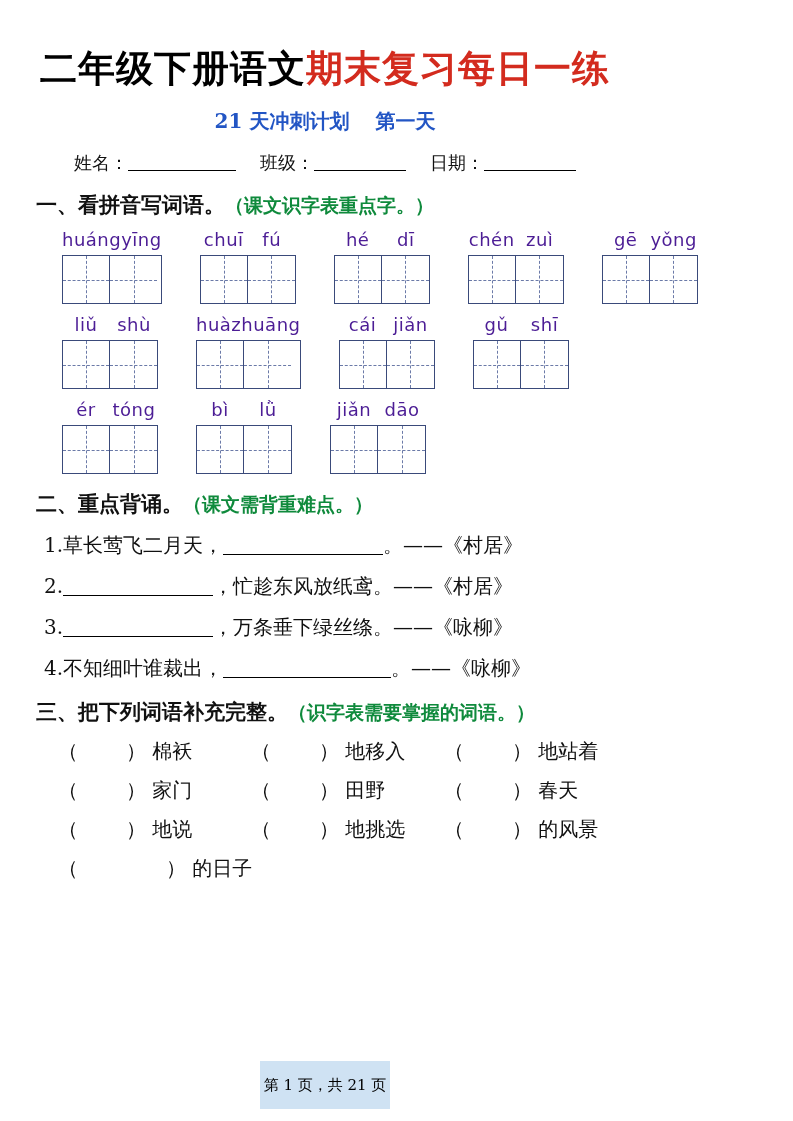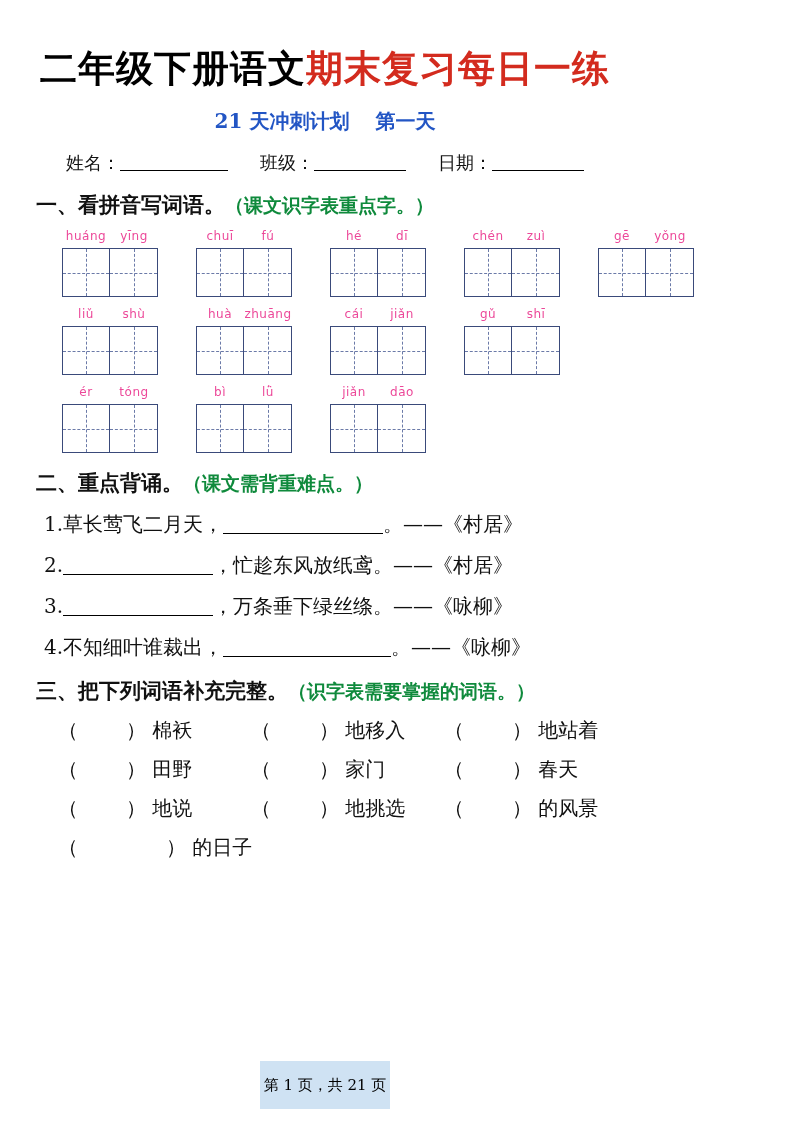--- a/index.html
+++ b/index.html
@@ -45,21 +45,21 @@
     margin-top: 14px;
     font-family: "DejaVu Serif", serif;
   }
   .subtitle .gap { display: inline-block; width: 26px; }
 
   
   .meta-row {
     margin-top: 16px;
     display: flex;
     justify-content: center;
-    gap: 32px;
+    gap: 24px;
     font-size: 18px;
     font-family: "DejaVu Serif", serif;
   }
   .meta-item { white-space: nowrap; }
   .meta-line {
     display: inline-block;
     border-bottom: 1px solid #000;
     width: 108px;
     height: 16px;
     vertical-align: -2px;
@@ -82,24 +82,24 @@
     display: flex;
     justify-content: flex-start;
     padding-left: 26px;
     gap: 38px;
     margin-bottom: 10px;
   }
   .tz-item { }
   .tz-pinyin {
     display: flex;
     font-family: "DejaVu Sans", sans-serif;
-    font-size: 12px;
+    font-size: 18px;
     letter-spacing: 0.5px;
     margin-bottom: 5px;
-    color: #ec4899;
+    color: #4c1d95;
     justify-content: space-around;
   }
   .tz-pinyin span { display: inline-block; text-align: center; flex: 1; }
   .tz-cells {
     display: flex;
     border: 1.4px solid #3a4a7a;
   }
   .tz-cell {
     width: 47px;
     height: 47px;
@@ -420,22 +420,22 @@
     <span>三、把下列词语补充完整。</span><span class="note">（识字表需要掌握的词语。）</span>
   </div>
 
   <div class="fill-block" id="fill-block">
       <div class="fill-row">
         <div class="fill-cell"><span>（</span><span class="paren-gap"></span><span>）</span><span> 棉袄</span></div>
         <div class="fill-cell"><span>（</span><span class="paren-gap"></span><span>）</span><span> 地移入</span></div>
         <div class="fill-cell"><span>（</span><span class="paren-gap"></span><span>）</span><span> 地站着</span></div>
       </div>
       <div class="fill-row">
+        <div class="fill-cell"><span>（</span><span class="paren-gap"></span><span>）</span><span> 家门</span></div>
         <div class="fill-cell"><span>（</span><span class="paren-gap"></span><span>）</span><span> 田野</span></div>
-        <div class="fill-cell"><span>（</span><span class="paren-gap"></span><span>）</span><span> 家门</span></div>
         <div class="fill-cell"><span>（</span><span class="paren-gap"></span><span>）</span><span> 春天</span></div>
       </div>
       <div class="fill-row">
         <div class="fill-cell"><span>（</span><span class="paren-gap"></span><span>）</span><span> 地说</span></div>
         <div class="fill-cell"><span>（</span><span class="paren-gap"></span><span>）</span><span> 地挑选</span></div>
         <div class="fill-cell"><span>（</span><span class="paren-gap"></span><span>）</span><span> 的风景</span></div>
       </div>
       <div class="fill-row">
         <div class="fill-cell wide"><span>（</span><span class="paren-gap lg"></span><span>）</span><span> 的日子</span></div>
       </div>

